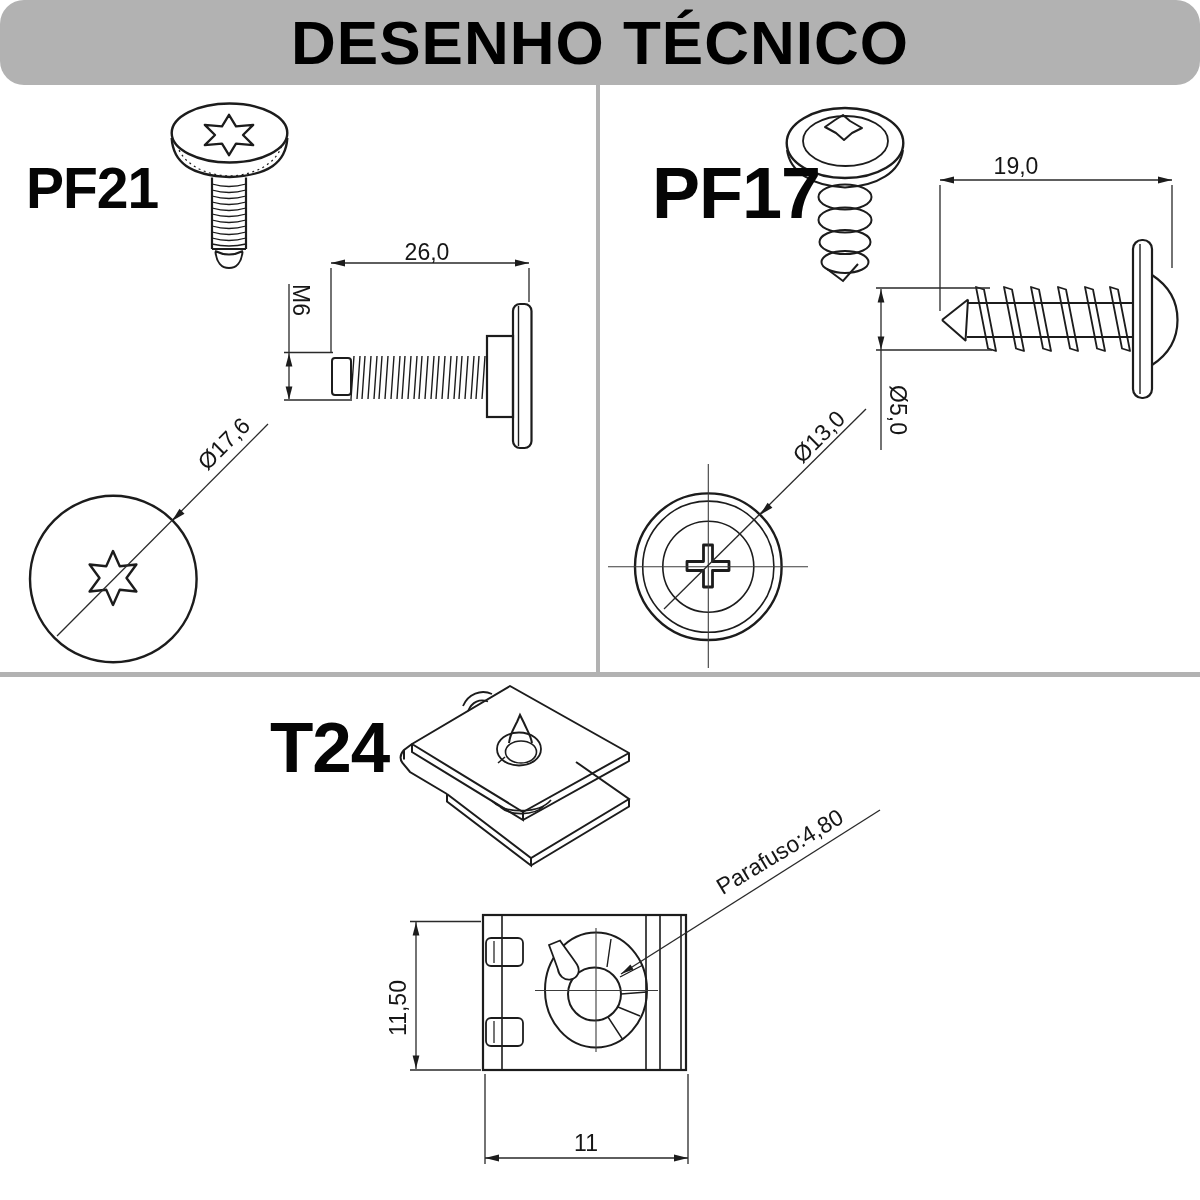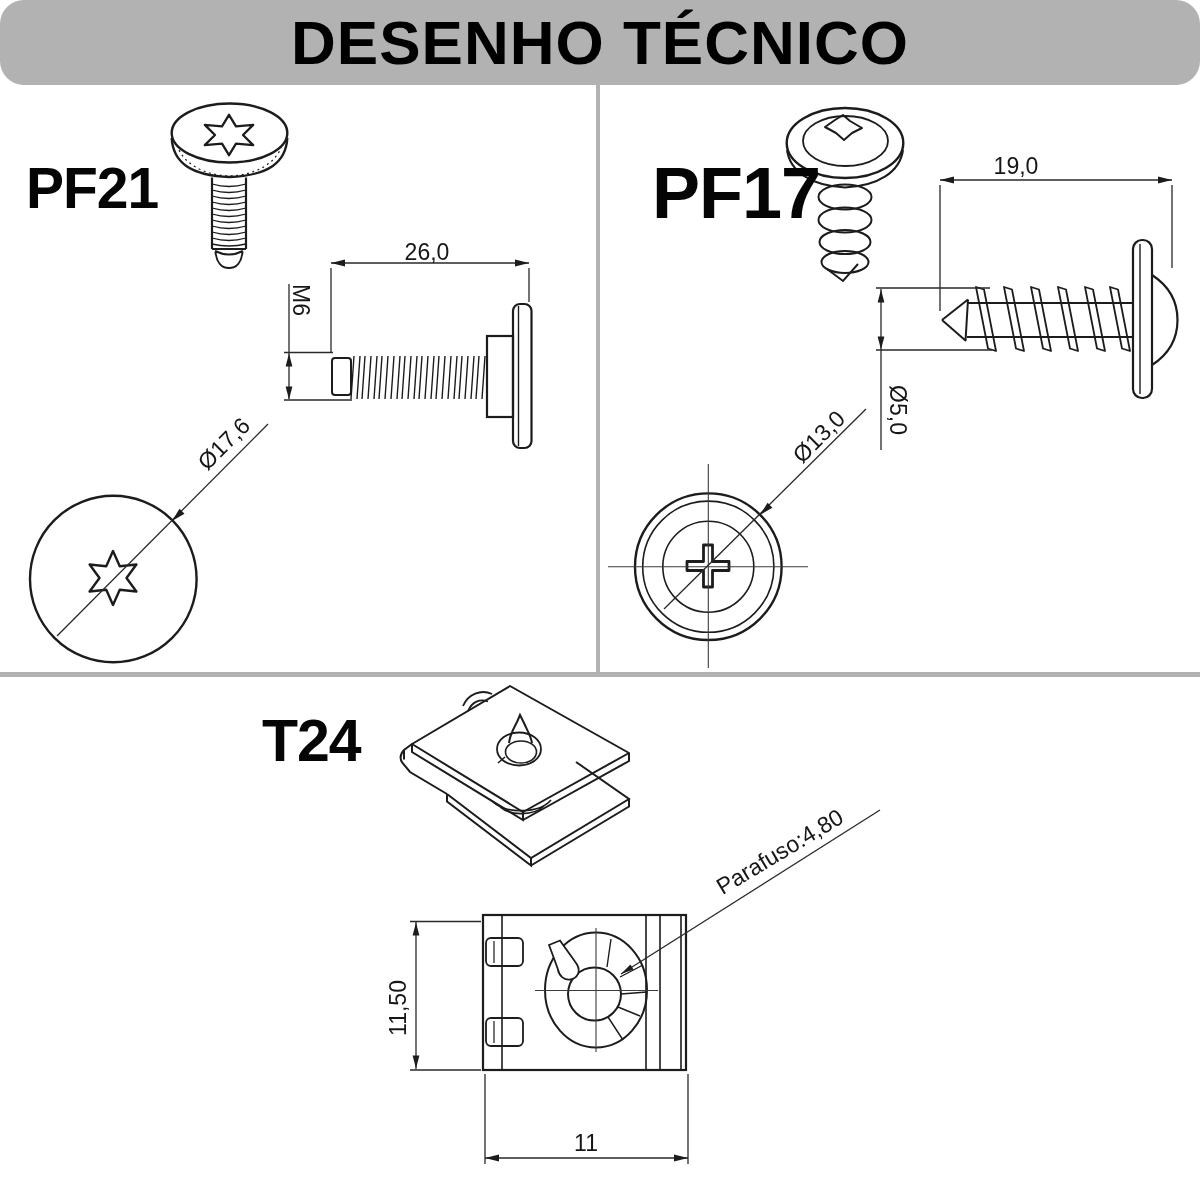--- a/index.html
+++ b/index.html
@@ -7,21 +7,21 @@
          font-family:"Liberation Sans", sans-serif;color:#000;}
   .abs{position:absolute;}
   #header{left:0;top:0;width:1200px;height:85px;background:#b2b2b2;
           display:flex;align-items:center;justify-content:center;border-radius:24px;}
   #header .title{font-size:62px;font-weight:bold;letter-spacing:1px;color:#000;}
   .vdiv{left:596px;top:85px;width:4px;height:589px;background:#b2b2b2;}
   .hdiv{left:0;top:672px;width:1200px;height:5px;background:#b2b2b2;}
   .part-label{font-weight:bold;color:#050505;letter-spacing:-1px;line-height:1;}
   #lbl-pf21{left:26px;top:160px;font-size:57px;}
   #lbl-pf17{left:624px;top:157px;font-size:72px;margin-left:28px;}
-  #lbl-t24{left:262px;top:712px;font-size:59px;}
+  #lbl-t24{left:270px;top:712px;font-size:71px;}
   .dim{font-size:23px;color:#161616;white-space:nowrap;line-height:1;}
   .ctr{transform:translate(-50%,-50%);}
   .r90{transform:translate(-50%,-50%) rotate(90deg);}
   .rm90{transform:translate(-50%,-50%) rotate(-90deg);}
   .rm45{transform:translate(-50%,-50%) rotate(-45deg);}
   .rm30{transform:translate(-50%,-50%) rotate(-31deg);}
   svg{position:absolute;left:0;top:0;}
   .ln{stroke:#1c1c1c;fill:none;}
   .dimln{stroke:#2a2a2a;fill:none;}
   .arr{fill:#1c1c1c;stroke:none;}

